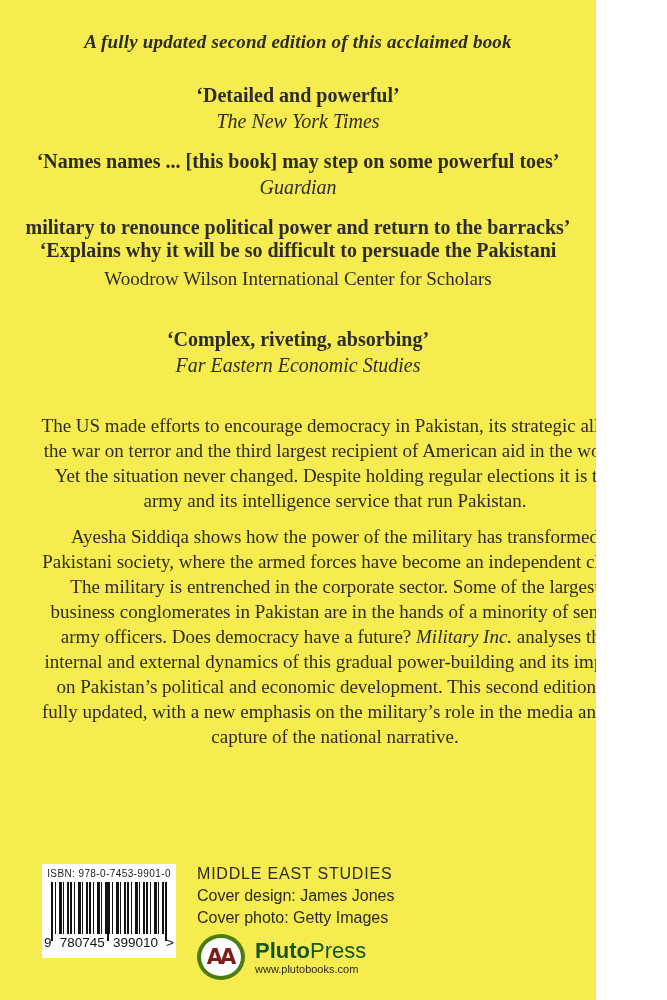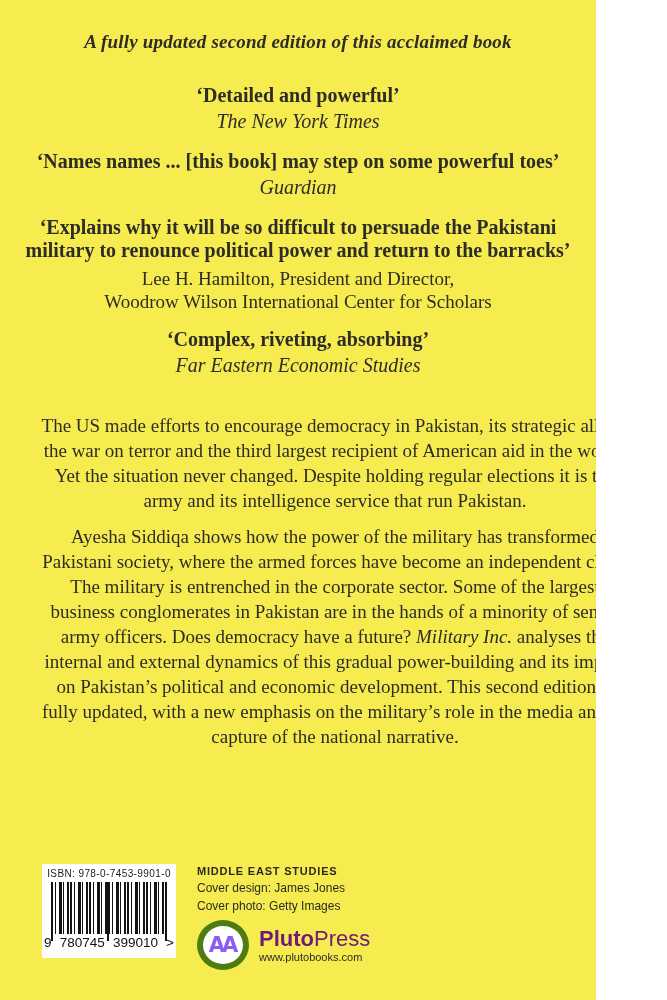--- a/index.html
+++ b/index.html
@@ -58,34 +58,34 @@
   .guard { position:absolute; top:0; width:2px; height:59px; background:#131313; }
   .guard.g-left { left:0; }
   .guard.g-mid { left:56px; }
   .guard.g-right { right:0; }
   .digits-row {
     display:flex; justify-content:space-between; align-items:flex-end;
     margin:1px 2px 0 2px;
     font-size:13.5px; color:#111;
   }
   .imprint { position:absolute; left:197px; top:865px; font-family:"Liberation Sans", sans-serif; }
-  .category { font-size:11px; font-weight:bold; letter-spacing:0.8px; color:#2a2a25; }
-  .credit { font-size:12px; margin-top:4px; color:#2a2a25; }
+  .category { font-size:16px; font-weight:normal; letter-spacing:0.8px; color:#2a2a25; }
+  .credit { font-size:16px; margin-top:4px; color:#2a2a25; }
   .logo-row { display:flex; align-items:center; margin-top:7px; }
   .logo-circle {
     width:38px; height:38px;
-    border:6px solid #4d7c0f; border-radius:50%;
+    border:4px solid #4d7c0f; border-radius:50%;
     background:#ffffff;
     display:flex; align-items:center; justify-content:center;
     font-family:"DejaVu Sans", sans-serif;
     font-weight:bold; font-size:21px; letter-spacing:-3px;
-    color:#8b5cf6; padding-right:2px;
+    color:#7f1d1d; padding-right:2px;
   }
   .publisher-block { margin-left:10px; }
-  .publisher-name { font-size:22px; color:#701a75; line-height:22px; }
+  .publisher-name { font-size:22px; color:#14532d; line-height:22px; }
   .publisher-name .bold { font-weight:bold; }
   .publisher-url { font-size:11px; color:#2a2a25; margin-top:1px; }
 </style>
 </head>
 <body>
 
 <div class="cover">
 
   <div class="centered tagline">A fully updated second edition of this acclaimed book</div>
 
@@ -93,24 +93,23 @@
     <div class="q-text">‘Detailed and powerful’</div>
     <div class="q-source italic">The New York Times</div>
   </div>
 
   <div class="centered quote-2">
     <div class="q-text">‘Names names ... [this book] may step on some powerful toes’</div>
     <div class="q-source">Guardian</div>
   </div>
 
   <div class="centered quote-3">
+    <div class="q-text">military to renounce political power and return to the barracks’</div>
     <div class="q-text">‘Explains why it will be so difficult to persuade the Pakistani</div>
-    <div class="q-text">military to renounce political power and return to the barracks’</div>
     <div class="q-attr-block">
-      <div class="q-attr">Lee H. Hamilton, President and Director,</div>
       <div class="q-attr">Woodrow Wilson International Center for Scholars</div>
     </div>
   </div>
 
   <div class="centered quote-4">
     <div class="q-text">‘Complex, riveting, absorbing’</div>
     <div class="q-source italic">Far Eastern Economic Studies</div>
   </div>
 
   <div class="blurb">

